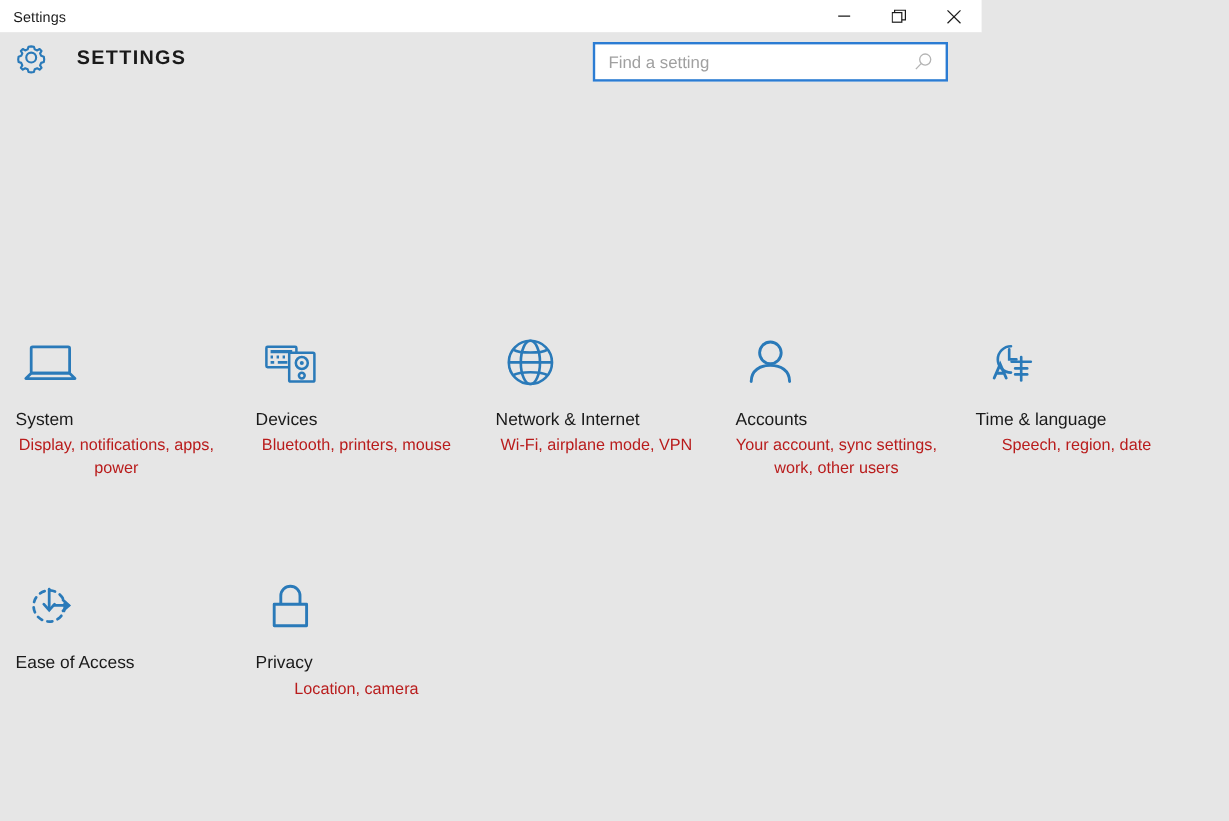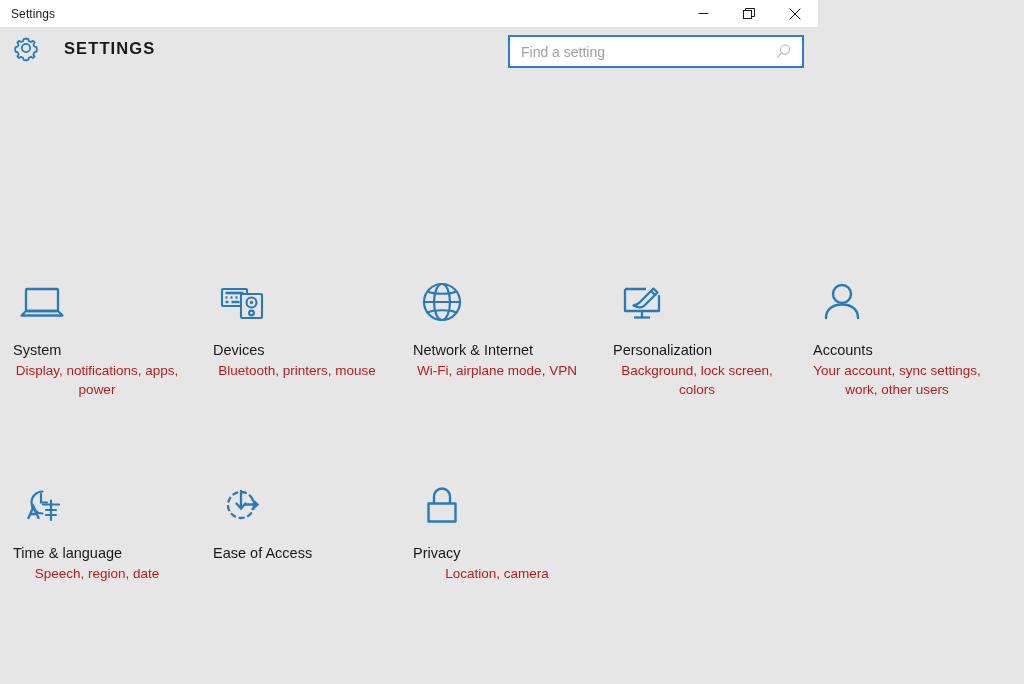--- a/index.html
+++ b/index.html
@@ -86,21 +86,21 @@
   .header-title {
     font-size: 16.5px;
     font-weight: bold;
     color: #1a1a1a;
     letter-spacing: 1.1px;
     user-select: none;
   }
 
   .searchbox {
     position: absolute;
-    right: 14px;
+    right: 28px;
     top: 8px;
     width: 296px;
     height: 33px;
     background: #ffffff;
     border: 2px solid #2b7cd3;
     display: flex;
     align-items: center;
   }
 
   .search-input {
@@ -283,35 +283,20 @@
               <line x1="9" y1="27" x2="45" y2="27"></line>
               <path d="M13 16.5 C18 19.5, 36 19.5, 41 16.5"></path>
               <path d="M13 37.5 C18 34.5, 36 34.5, 41 37.5"></path>
             </g>
           </svg>
         </span>
         <div class="tile-label">Network &amp; Internet</div>
         <div class="tile-desc">Wi-Fi, airplane mode, VPN</div>
       </div>
 
-      <div class="tile">
-        <span class="tile-icon">
-          <svg width="54" height="54" viewBox="0 0 54 54">
-            <g fill="none" stroke="#2a7ab9" stroke-width="2.3" stroke-linejoin="round">
-              <path d="M10 14 L31 14 M44 20 L44 36 L10 36 L10 14"></path>
-              <line x1="27" y1="36" x2="27" y2="42"></line>
-              <line x1="19" y1="42.5" x2="35" y2="42.5"></line>
-              <path d="M18.5 30.5 C22 30.5, 23.5 28.5, 25.5 26.5 L38.5 13.5 L42.5 17.5 L29.5 30.5 C27.5 32.5, 24 33.5, 18.5 30.5 Z" fill="#e6e6e6"></path>
-              <line x1="36" y1="16" x2="40" y2="20"></line>
-            </g>
-          </svg>
-        </span>
-        <div class="tile-label">Personalization</div>
-        <div class="tile-desc">Background, lock screen, colors</div>
-      </div>
 
       <div class="tile">
         <span class="tile-icon">
           <svg width="54" height="54" viewBox="0 0 54 54">
             <g fill="none" stroke="#2a7ab9" stroke-width="2.4" stroke-linecap="round">
               <circle cx="27" cy="19" r="9"></circle>
               <path d="M11 43 C11 33.5, 18.5 29.5, 27 29.5 C35.5 29.5, 43 33.5, 43 43"></path>
             </g>
           </svg>
         </span>

